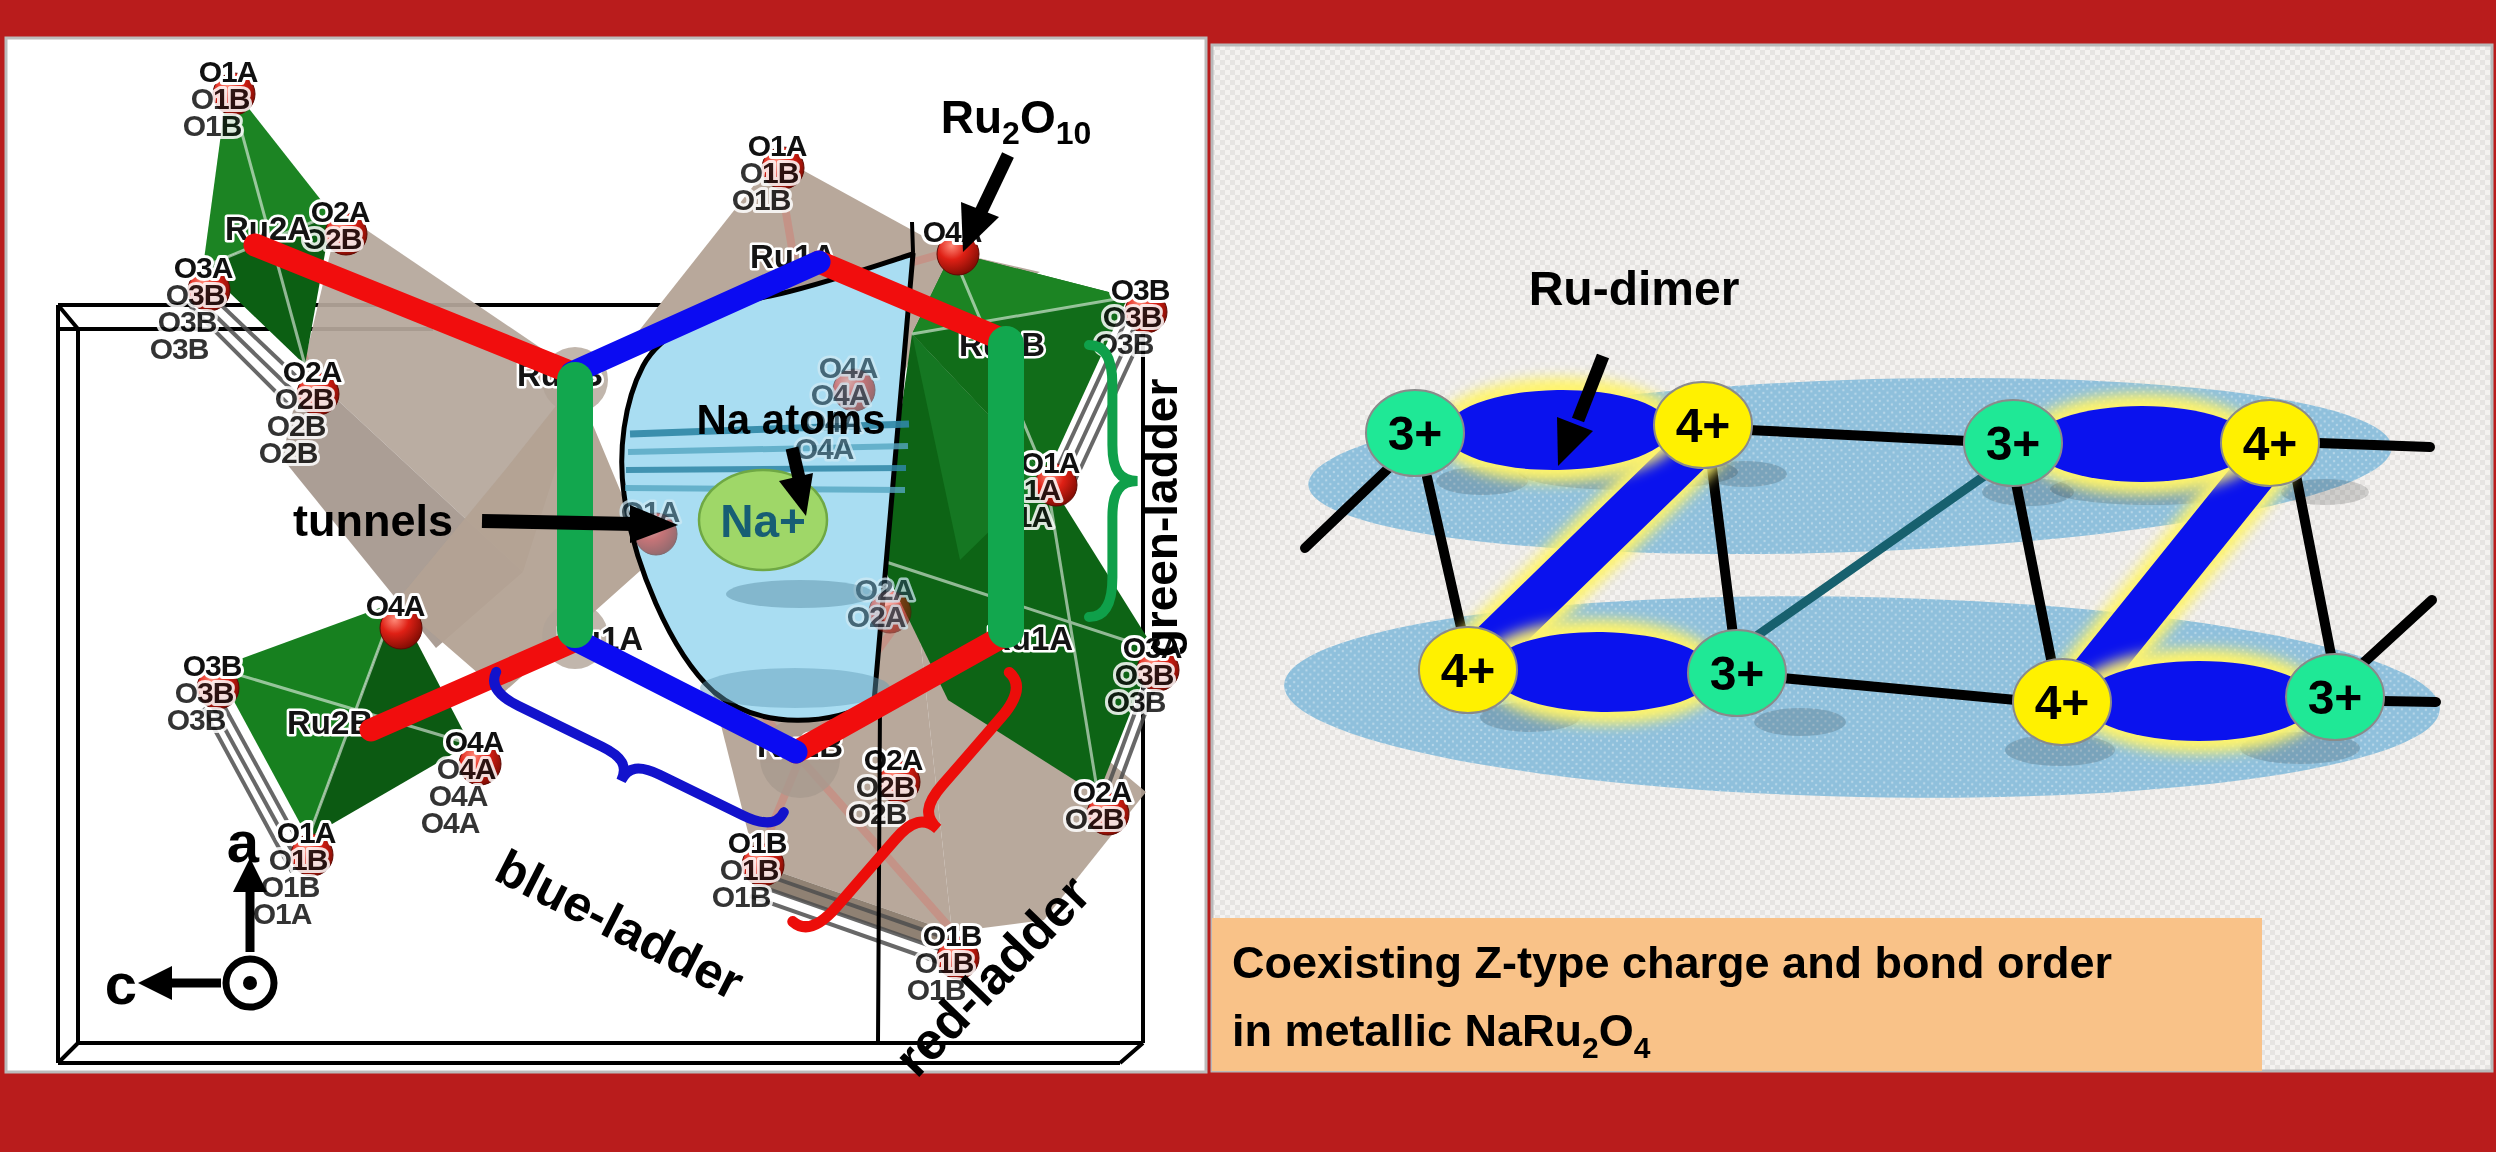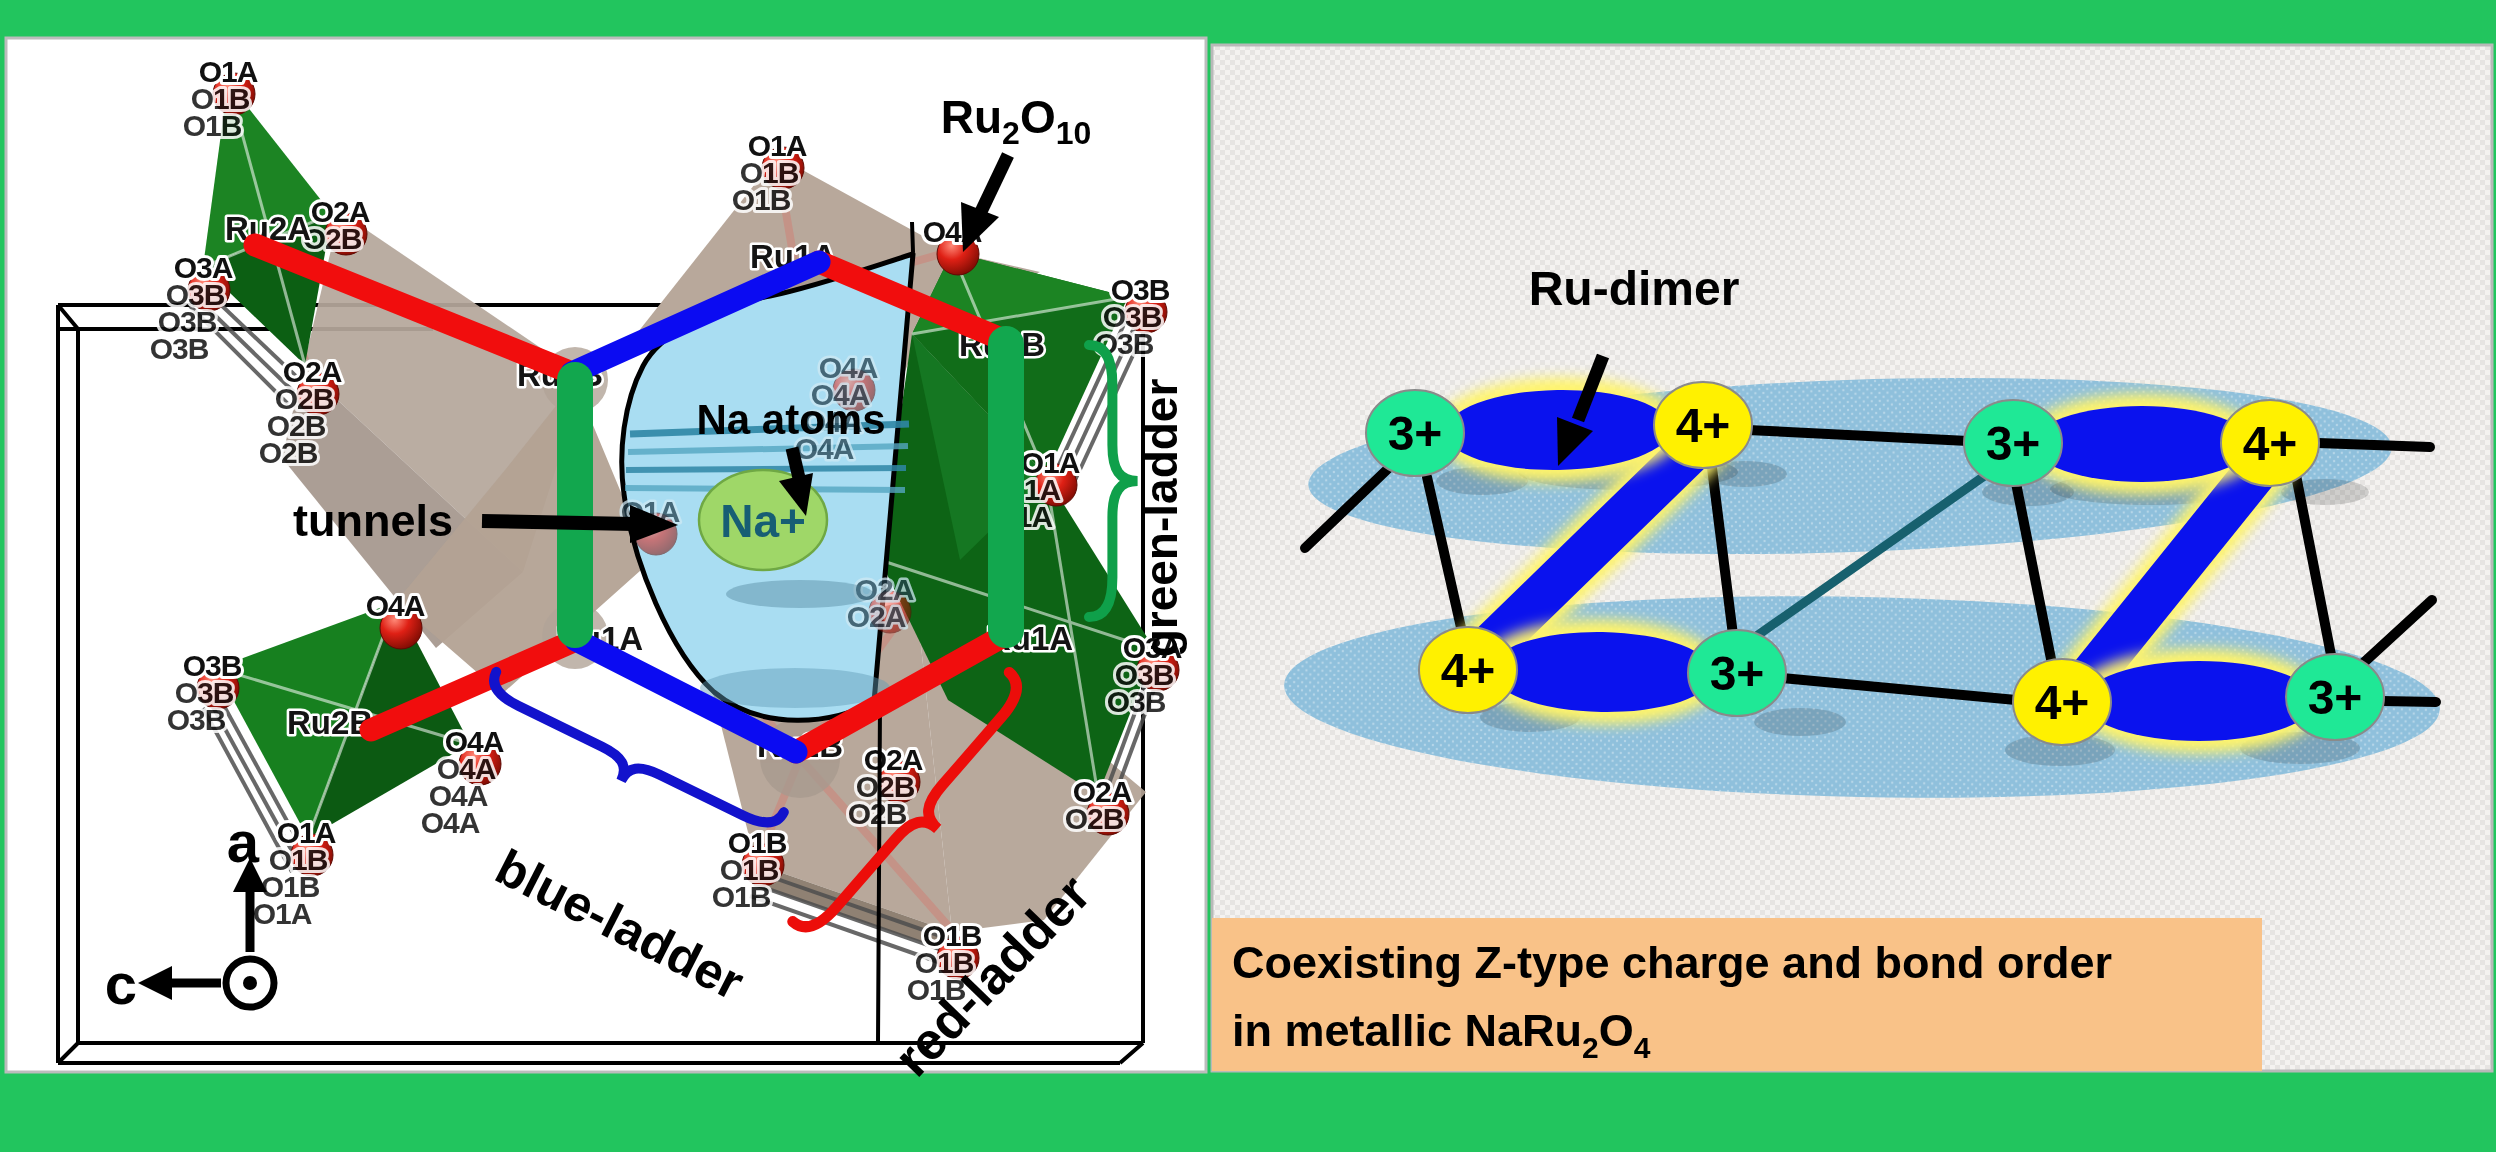--- a/index.html
+++ b/index.html
@@ -1,16 +1,16 @@
 <!DOCTYPE html>
 <html><head>
 <meta charset="utf-8">
 <style>
   html,body{margin:0;padding:0;background:#fff}
-  .page{position:relative;width:2496px;height:1152px;background:#22c55e;font-family:"Liberation Sans",sans-serif}
+  .page{position:relative;width:2496px;height:1152px;background:#b91c1c;font-family:"Liberation Sans",sans-serif}
   svg text{font-family:"Liberation Sans","DejaVu Sans",sans-serif}
   .olab{font-size:30px;font-weight:bold;fill:#101010;stroke:#ffffff;stroke-width:6px;paint-order:stroke;stroke-linejoin:round;letter-spacing:-1px}
   .olab-faded{font-size:30px;font-weight:bold;fill:#24404e;stroke:#cfe9f4;stroke-width:5px;paint-order:stroke;stroke-linejoin:round;opacity:.75;letter-spacing:-1px}
   .rulab{font-size:33px;font-weight:bold;fill:#141414;stroke:#ffffff;stroke-width:5px;paint-order:stroke;stroke-linejoin:round}
   .ann{font-weight:bold;fill:#000}
   .chg{font-size:48px;font-weight:bold;fill:#000}
 </style>
 </head>
 <body>
 

